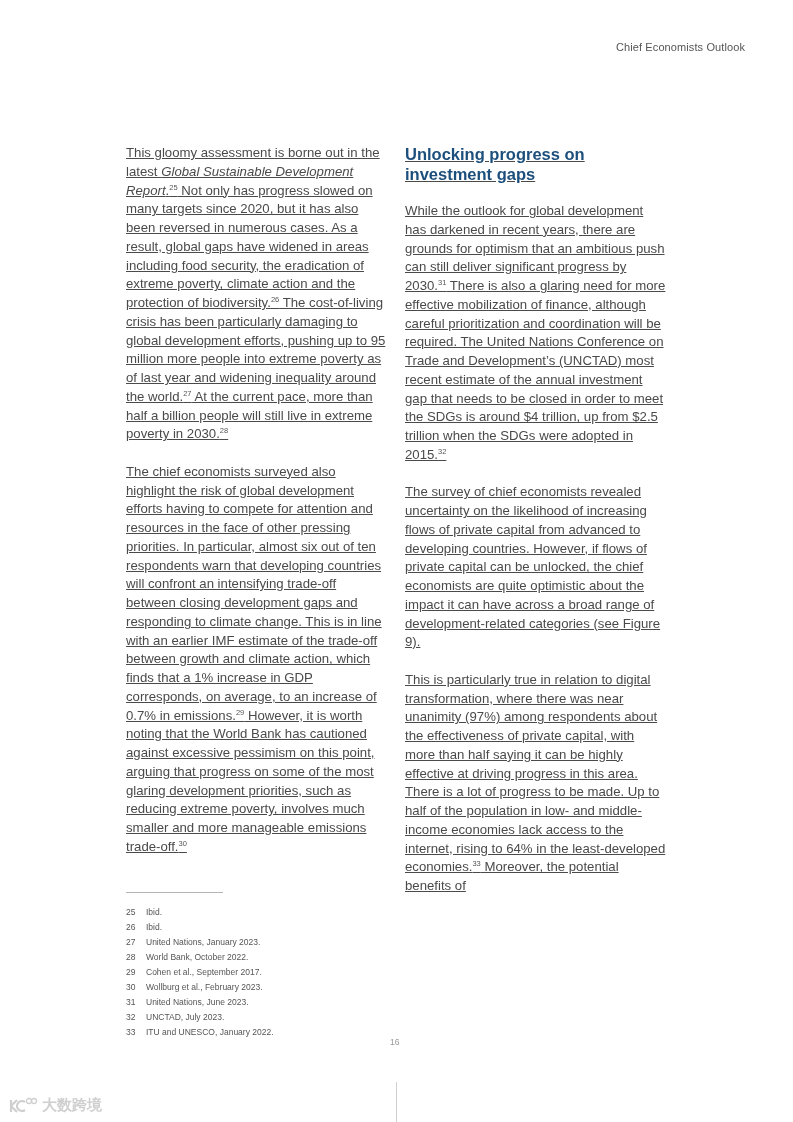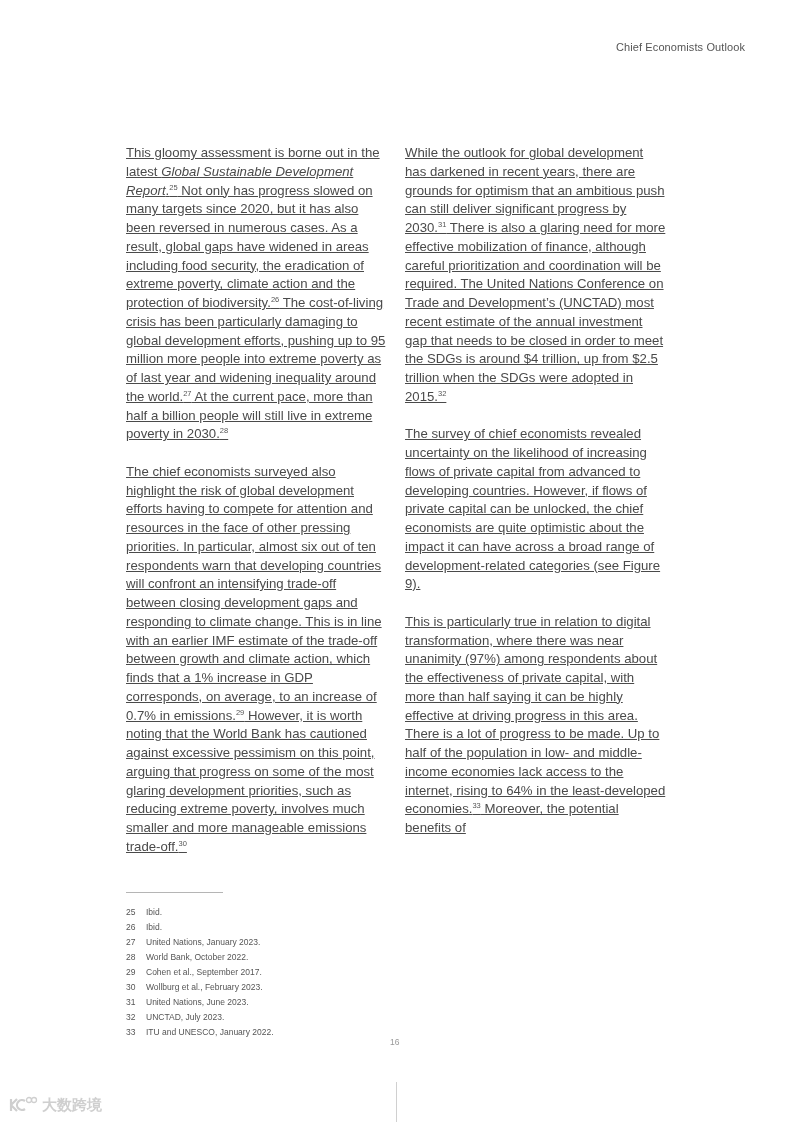--- a/index.html
+++ b/index.html
@@ -34,38 +34,39 @@
   .fn-row { display: flex; }
   .fn-num { width: 20px; flex: 0 0 20px; }
   .page-number {
     position: absolute; left: 390px; top: 1037px; font-size: 8.5px; color: #999;
   }
   .page-rule {
     position: absolute; left: 396px; top: 1082px; width: 0; height: 40px;
     border-left: 1px solid #d0d0d0;
   }
   .watermark {
-    position: absolute; left: 8px; top: 1096px; display: flex; align-items: flex-start;
+    position: absolute; left: 8px; top: 1096px; display: flex; align-items: center;
     color: #cfcfcf; font-size: 15px; font-weight: bold;
   }
   .watermark .logo {
     width: 30px; height: 18px; margin-right: 4px;
   }
 </style>
 </head>
 <body>
 
 <div class="running-head">Chief Economists Outlook</div>
 
 <div class="col col-left">
   <p>This gloomy assessment is borne out in the latest <em>Global Sustainable Development Report</em>.<sup>25</sup> Not only has progress slowed on many targets since 2020, but it has also been reversed in numerous cases. As a result, global gaps have widened in areas including food security, the eradication of extreme poverty, climate action and the protection of biodiversity.<sup>26</sup> The cost-of-living crisis has been particularly damaging to global development efforts, pushing up to 95 million more people into extreme poverty as of last year and widening inequality around the world.<sup>27</sup> At the current pace, more than half a billion people will still live in extreme poverty in 2030.<sup>28</sup></p>
   <p>The chief economists surveyed also highlight the risk of global development efforts having to compete for attention and resources in the face of other pressing priorities. In particular, almost six out of ten respondents warn that developing countries will confront an intensifying trade-off between closing development gaps and responding to climate change. This is in line with an earlier IMF estimate of the trade-off between growth and climate action, which finds that a 1% increase in GDP corresponds, on average, to an increase of 0.7% in emissions.<sup>29</sup> However, it is worth noting that the World Bank has cautioned against excessive pessimism on this point, arguing that progress on some of the most glaring development priorities, such as reducing extreme poverty, involves much smaller and more manageable emissions trade-off.<sup>30</sup></p>
 </div>
 
 <div class="col col-right">
+  <h2 class="section-heading">Unlocking progress on investment gaps</h2>
   <p>While the outlook for global development has darkened in recent years, there are grounds for optimism that an ambitious push can still deliver significant progress by 2030.<sup>31</sup> There is also a glaring need for more effective mobilization of finance, although careful prioritization and coordination will be required. The United Nations Conference on Trade and Development’s (UNCTAD) most recent estimate of the annual investment gap that needs to be closed in order to meet the SDGs is around $4 trillion, up from $2.5 trillion when the SDGs were adopted in 2015.<sup>32</sup></p>
   <p>The survey of chief economists revealed uncertainty on the likelihood of increasing flows of private capital from advanced to developing countries. However, if flows of private capital can be unlocked, the chief economists are quite optimistic about the impact it can have across a broad range of development-related categories (see Figure 9).</p>
   <p>This is particularly true in relation to digital transformation, where there was near unanimity (97%) among respondents about the effectiveness of private capital, with more than half saying it can be highly effective at driving progress in this area. There is a lot of progress to be made. Up to half of the population in low- and middle-income economies lack access to the internet, rising to 64% in the least-developed economies.<sup>33</sup> Moreover, the potential benefits of</p>
 </div>
 
 <div class="fn-rule"></div>
 
 <div class="footnotes">
   <div class="fn-row">
       <span class="fn-num">25</span>

